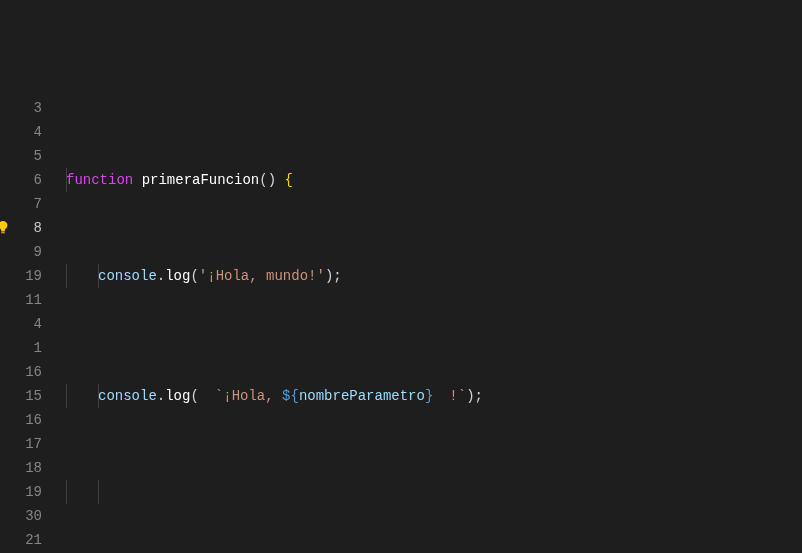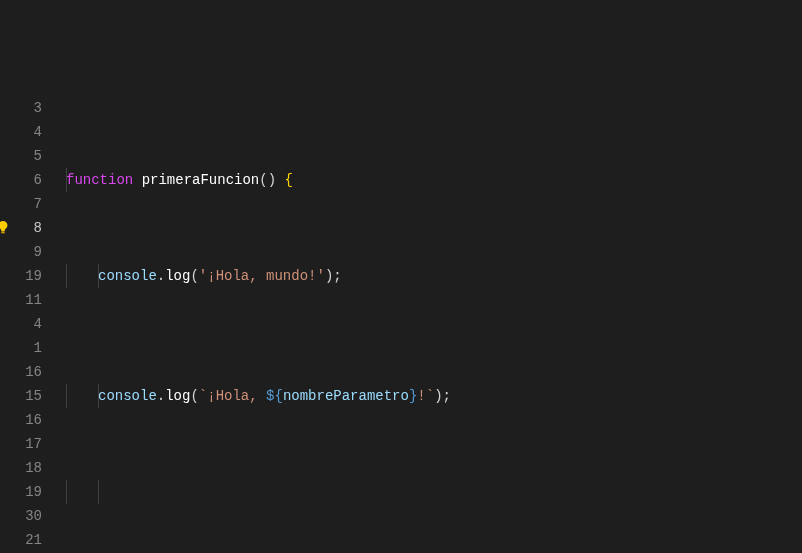--- a/index.html
+++ b/index.html
@@ -44,21 +44,21 @@
     background: #404040;
   }
   .g1 { left: 0px; }
   .g2 { left: 32px; }
   
   .kw { color: #d946ef; }      
   .fn { color: #ffffff; }      
   .var { color: #9cdcfe; }     
   .obj { color: #9cdcfe; }     
   .str { color: #ce9178; }     
-  .tpl { color: #ce9178; }     
+  .tpl { color: #ce9178; margin-left: 16px; }     
   .tvar { color: #9cdcfe; }    
   .tbr { color: #569cd6; }
   .pn { color: #d4d4d4; }      
   .br { color: #ffd700; }
 </style>
 </head>
 <body>
 
 
 

